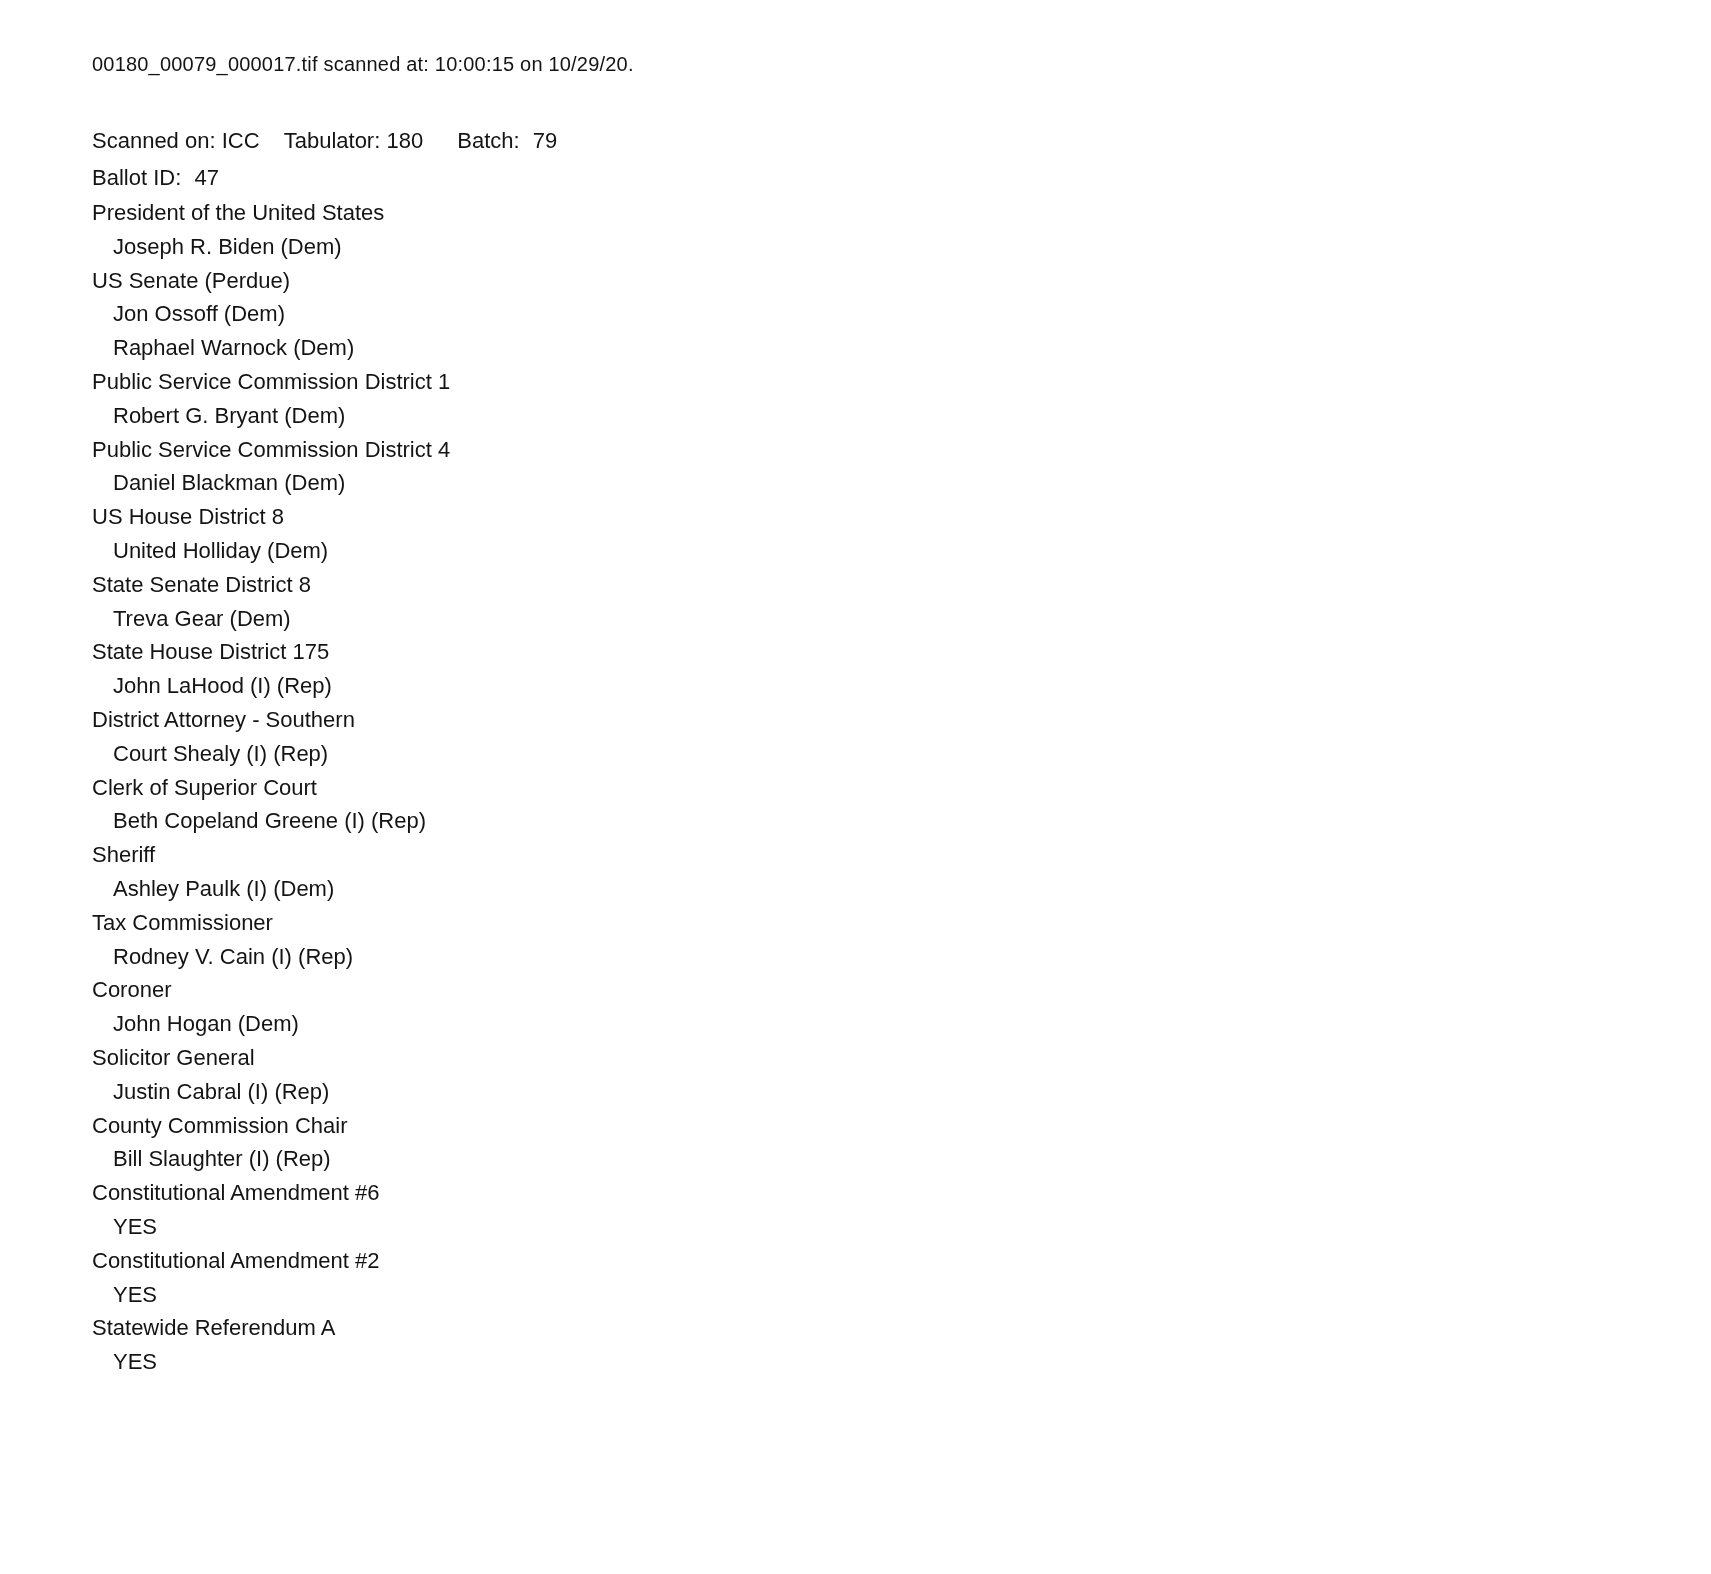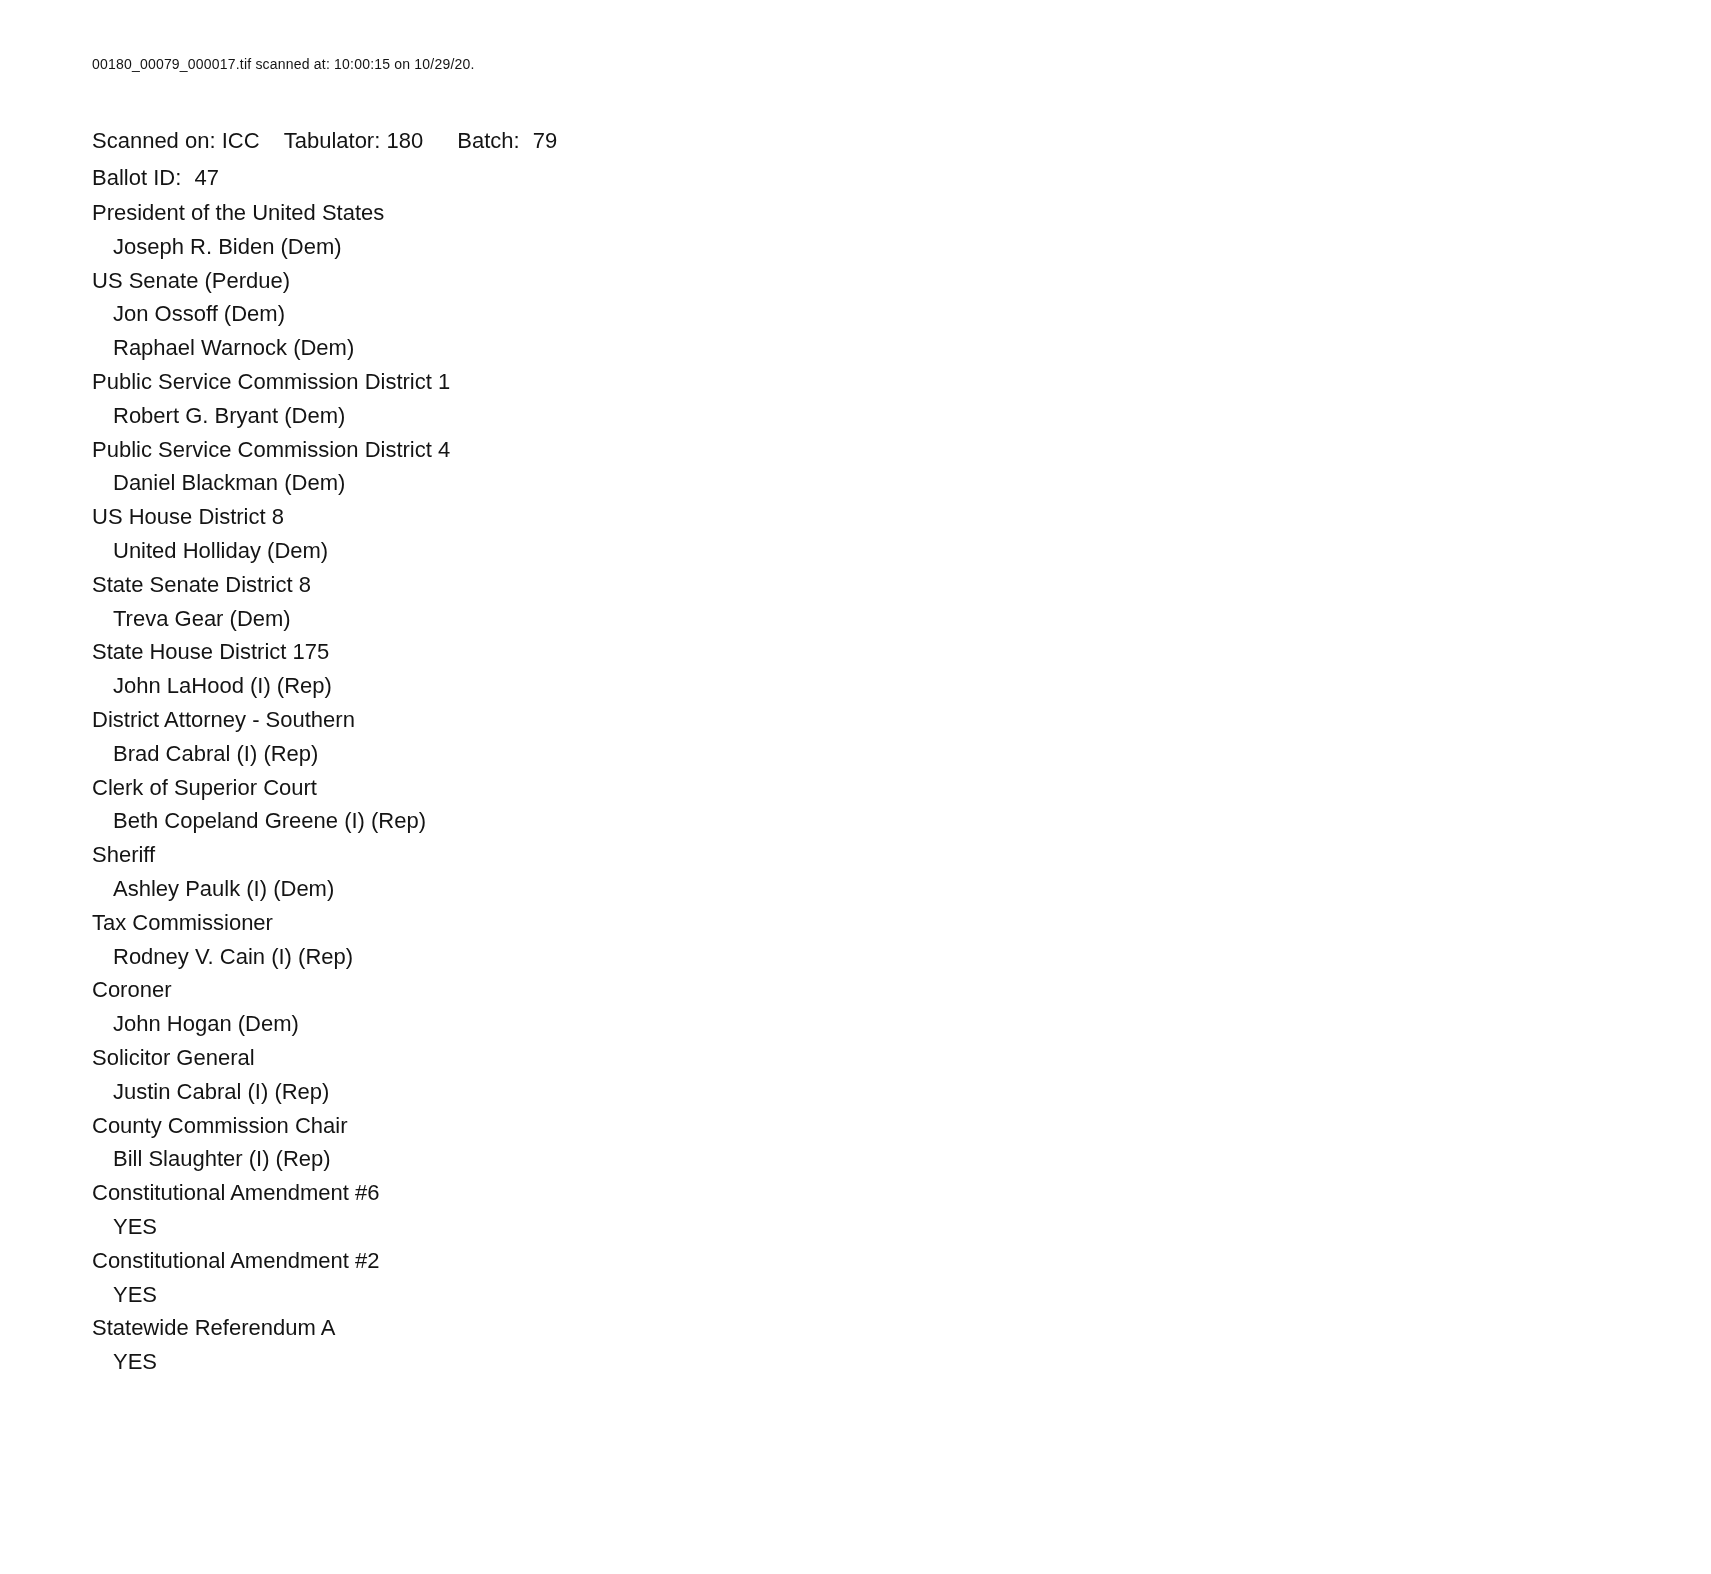--- a/index.html
+++ b/index.html
@@ -14,21 +14,21 @@
     font-family: "Liberation Sans", sans-serif;
     color: #141414;
   }
   .page {
     box-sizing: border-box;
     width: 1711px;
     height: 1574px;
     padding: 52px 40px 0 92px;
   }
   .file-line {
-    font-size: 14px;
+    font-size: 20px;
     line-height: 24px;
     letter-spacing: 0.2px;
     white-space: nowrap;
   }
   .meta-block {
     margin-top: 46px;
     font-size: 22px;
   }
   .meta-line {
     line-height: 37px;
@@ -88,21 +88,21 @@
       <div class="contest-selection">Robert G. Bryant (Dem)</div>
       <div class="contest-title">Public Service Commission District 4</div>
       <div class="contest-selection">Daniel Blackman (Dem)</div>
       <div class="contest-title">US House District 8</div>
       <div class="contest-selection">United Holliday (Dem)</div>
       <div class="contest-title">State Senate District 8</div>
       <div class="contest-selection">Treva Gear (Dem)</div>
       <div class="contest-title">State House District 175</div>
       <div class="contest-selection">John LaHood (I) (Rep)</div>
       <div class="contest-title">District Attorney - Southern</div>
-      <div class="contest-selection">Brad Cabral (I) (Rep)</div>
+      <div class="contest-selection">Court Shealy (I) (Rep)</div>
       <div class="contest-title">Clerk of Superior Court</div>
       <div class="contest-selection">Beth Copeland Greene (I) (Rep)</div>
       <div class="contest-title">Sheriff</div>
       <div class="contest-selection">Ashley Paulk (I) (Dem)</div>
       <div class="contest-title">Tax Commissioner</div>
       <div class="contest-selection">Rodney V. Cain (I) (Rep)</div>
       <div class="contest-title">Coroner</div>
       <div class="contest-selection">John Hogan (Dem)</div>
       <div class="contest-title">Solicitor General</div>
       <div class="contest-selection">Justin Cabral (I) (Rep)</div>

